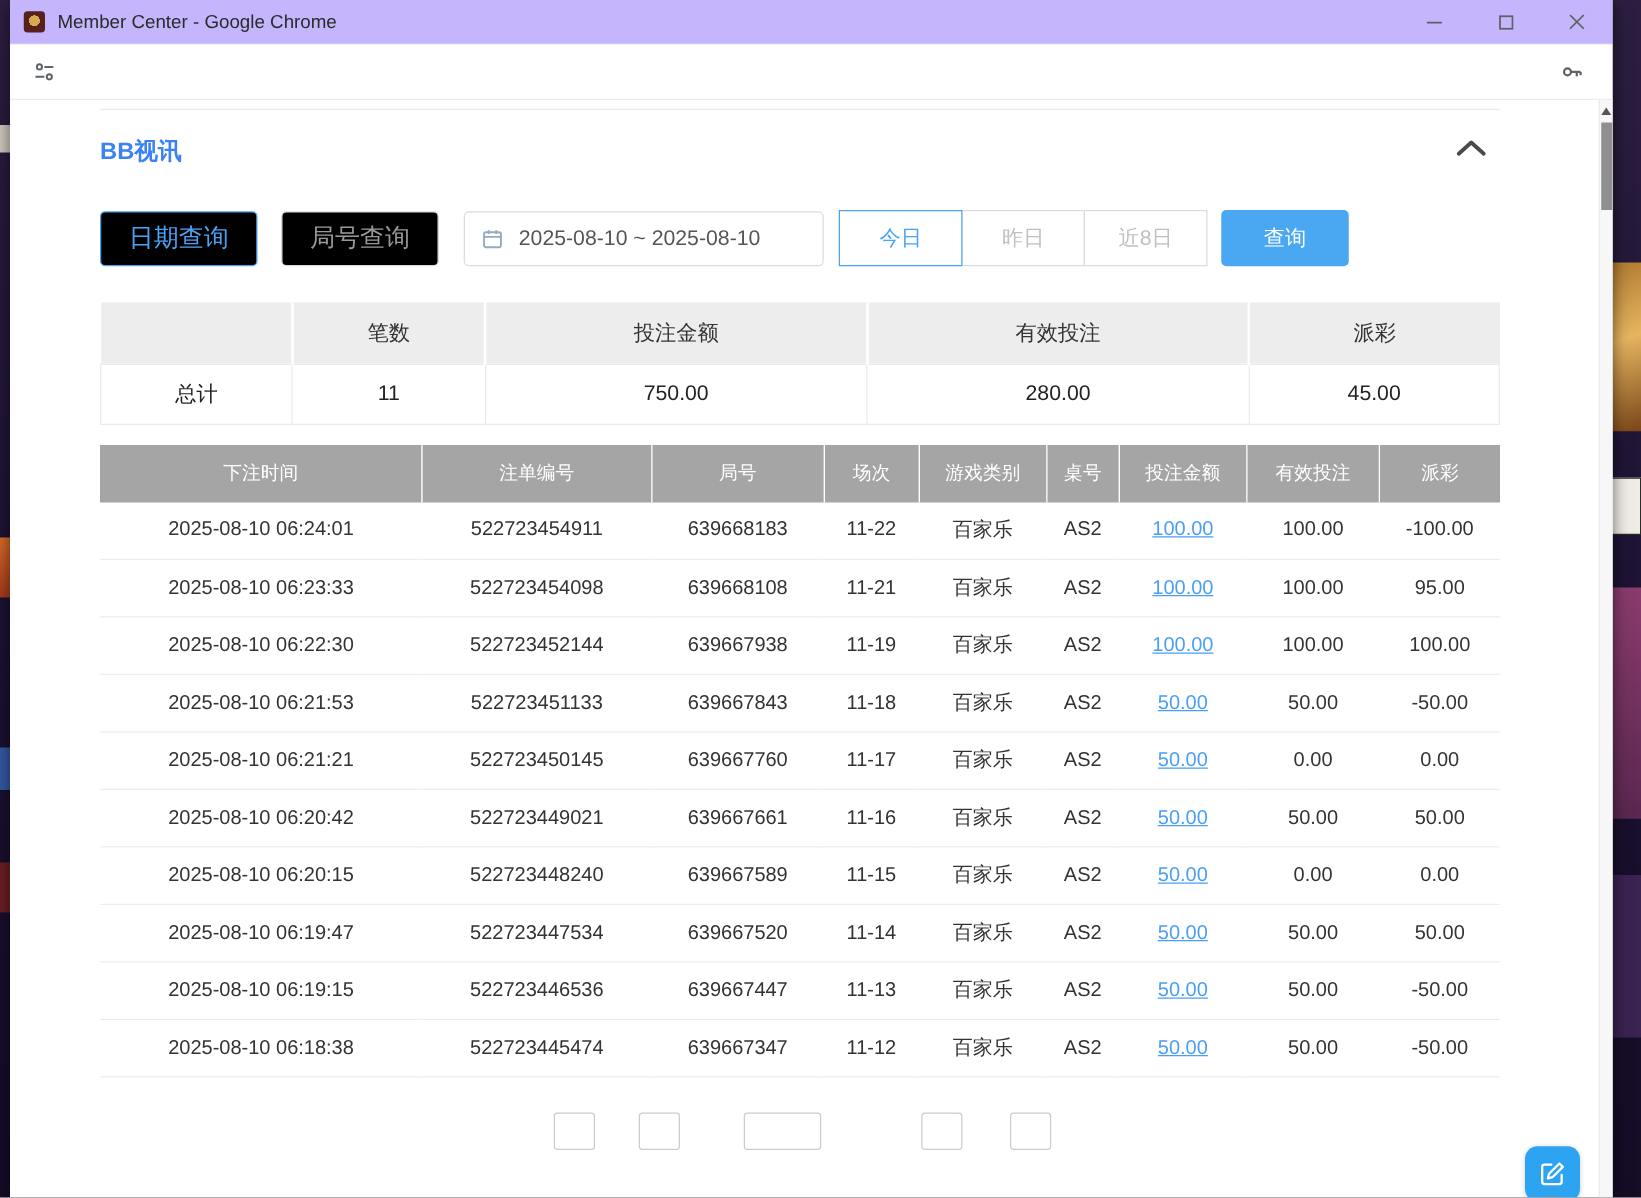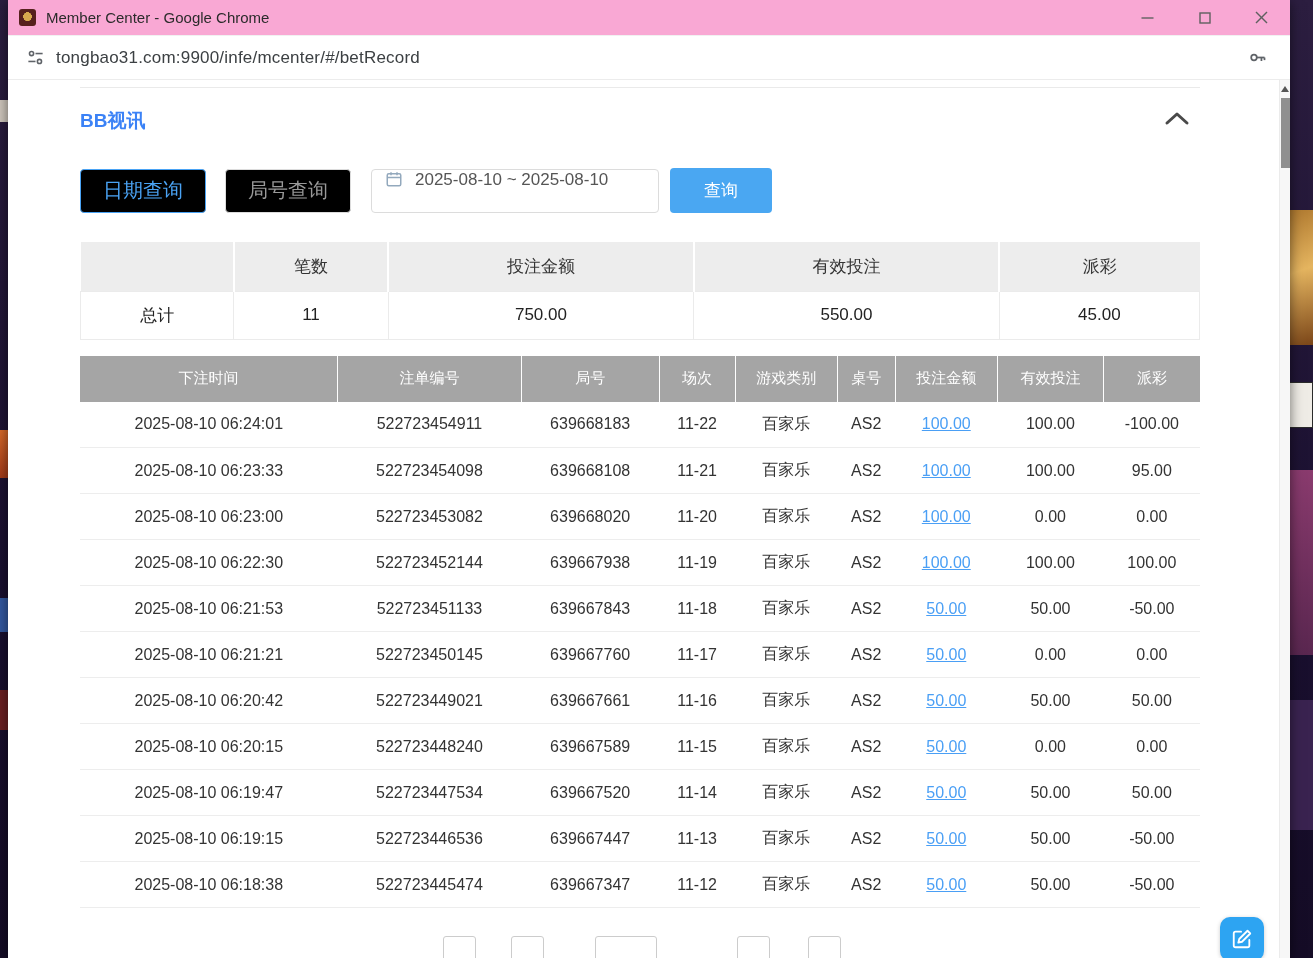--- a/index.html
+++ b/index.html
@@ -15,21 +15,21 @@
   .pink-frag { left:1290px; top:470px; width:23px; height:185px; background:linear-gradient(#8a3b6e,#5a2750); }
   .purple-frag { left:1290px; top:700px; width:23px; height:130px; background:#3a2350; }
   .l1 { left:0; top:100px; width:8px; height:22px; background:#cfc7bd; }
   .l2 { left:0; top:430px; width:8px; height:48px; background:linear-gradient(#d86a2a,#a33a1a); }
   .l3 { left:0; top:598px; width:8px; height:34px; background:#3358a0; }
   .l4 { left:0; top:690px; width:8px; height:40px; background:#6a1f22; }
 
   
   .window { position:absolute; left:8px; top:0; width:1282px; height:958px; background:#fff; box-shadow:0 2px 12px rgba(0,0,0,.55); display:flex; flex-direction:column; }
 
-  .titlebar { height:36px; background:#f9a8d4; display:flex; align-items:center; border-bottom:1px solid #f1f1f1; flex:0 0 auto; }
+  .titlebar { height:36px; background:#c4b5fd; display:flex; align-items:center; border-bottom:1px solid #f1f1f1; flex:0 0 auto; }
   .favicon { width:17px; height:17px; margin-left:11px; border-radius:3px; background:radial-gradient(circle at 50% 45%, #d8a94e 0 34%, #56201d 35%); flex:0 0 auto; }
   .title { margin-left:10px; font-size:15px; color:#2b2b2b; }
   .win-controls { margin-left:auto; display:flex; height:100%; }
   .wbtn { width:57px; height:100%; display:flex; align-items:center; justify-content:center; cursor:pointer; }
 
   .urlbar { height:44px; display:flex; align-items:center; border-bottom:1px solid #ececec; background:#fff; flex:0 0 auto; }
   .tune { margin-left:18px; display:flex; }
   .url { margin-left:11px; font-size:17px; color:#3c4043; letter-spacing:.2px; }
   .key { margin-left:auto; margin-right:22px; display:flex; }
 
@@ -37,21 +37,21 @@
   .content { position:relative; margin-left:72px; width:1120px; }
   .divider { height:1px; background:#eaeaea; margin-top:7px; }
   .sec-head { position:relative; margin-top:20px; height:26px; }
   .sec-title { font-size:19px; font-weight:bold; color:#3b82f6; }
   .collapse { position:absolute; right:10px; top:2px; cursor:pointer; }
 
   .filterrow { margin-top:34px; display:flex; align-items:center; height:45px; }
   .tabbtn { height:44px; padding:0 22px; border:1px solid #dcdcdc; border-radius:4px; background:#000000; font-size:20px; color:#999; cursor:pointer; font-family:inherit; }
   .tabbtn.active { border-color:#4aa3f4; color:#4aa3f4; }
   .tabbtn + .tabbtn { margin-left:19px; }
-  .dateinput { margin-left:20px; width:288px; height:44px; border:1px solid #dcdcdc; border-radius:4px; display:flex; background:#fff; cursor:pointer; }
+  .dateinput { margin-left:20px; width:288px; height:44px; border:1px solid #dcdcdc; border-radius:4px; display:flex; align-items:center; background:#fff; cursor:pointer; }
   .dateinput svg { margin-left:13px; flex:0 0 auto; }
   .datetext { margin-left:12px; font-size:17px; color:#555; }
   .qgroup { display:flex; margin-left:12px; }
   .qbtn { width:99px; height:45px; border:1px solid #dcdcdc; background:#fff; color:#c0c0c0; font-size:17px; margin-left:-1px; position:relative; cursor:pointer; font-family:inherit; }
   .qbtn:first-child { margin-left:0; }
   .qbtn.active { border-color:#4aa3f4; color:#4aa3f4; z-index:1; }
   .searchbtn { margin-left:11px; width:102px; height:45px; background:#4aa7f2; border:none; border-radius:4px; color:#fff; font-size:17px; cursor:pointer; font-family:inherit; }
 
   table { border-collapse:collapse; width:1120px; table-layout:fixed; }
   .summary { margin-top:29px; }
@@ -121,21 +121,20 @@
 
   <div class="urlbar">
     <span class="tune">
       <svg width="19" height="19" viewBox="0 0 24 24">
         <circle cx="7" cy="7" r="2.6" fill="none" stroke="#5f6368" stroke-width="2"></circle>
         <line x1="12" y1="7" x2="21" y2="7" stroke="#5f6368" stroke-width="2"></line>
         <line x1="3" y1="17" x2="12" y2="17" stroke="#5f6368" stroke-width="2"></line>
         <circle cx="17" cy="17" r="2.6" fill="none" stroke="#5f6368" stroke-width="2"></circle>
       </svg>
     </span>
-    <span class="url">tongbao31.com:9900/infe/mcenter/#/betRecord</span>
     <span class="key">
       <svg width="21" height="21" viewBox="0 0 24 24">
         <circle cx="8" cy="12" r="3.2" fill="none" stroke="#5f6368" stroke-width="2"></circle>
         <line x1="11.2" y1="12" x2="20" y2="12" stroke="#5f6368" stroke-width="2"></line>
         <line x1="16.5" y1="12" x2="16.5" y2="16" stroke="#5f6368" stroke-width="2"></line>
         <line x1="20" y1="12" x2="20" y2="15" stroke="#5f6368" stroke-width="2"></line>
       </svg>
     </span>
   </div>
 
@@ -157,20 +156,25 @@
         <button class="tabbtn">局号查询</button>
         <div class="dateinput">
           <svg width="18" height="18" viewBox="0 0 24 24">
             <rect x="3" y="5" width="18" height="16" rx="2" fill="none" stroke="#93a9bd" stroke-width="2"></rect>
             <line x1="3" y1="10" x2="21" y2="10" stroke="#93a9bd" stroke-width="2"></line>
             <line x1="8" y1="3" x2="8" y2="7" stroke="#93a9bd" stroke-width="2"></line>
             <line x1="16" y1="3" x2="16" y2="7" stroke="#93a9bd" stroke-width="2"></line>
           </svg>
           <span class="datetext">2025-08-10 ~ 2025-08-10</span>
         </div>
+        <div class="qgroup">
+            <button class="qbtn active">今日</button>
+            <button class="qbtn">昨日</button>
+            <button class="qbtn">近8日</button>
+          </div>
         <button class="searchbtn">查询</button>
       </div>
 
       <table class="summary">
         <colgroup>
             <col style="width:13.7%">
             <col style="width:13.8%">
             <col style="width:27.3%">
             <col style="width:27.3%">
             <col style="width:17.9%">
@@ -182,21 +186,21 @@
               <th>投注金额</th>
               <th>有效投注</th>
               <th>派彩</th>
             </tr>
           </thead>
         <tbody>
             <tr>
               <td>总计</td>
               <td>11</td>
               <td>750.00</td>
-              <td>550.00</td>
+              <td>280.00</td>
               <td>45.00</td>
             </tr>
           </tbody>
       </table>
 
       <table class="bet">
         <colgroup>
             <col style="width:23%">
             <col style="width:16.4%">
             <col style="width:12.3%">
@@ -238,31 +242,20 @@
     <td>522723454098</td>
     <td>639668108</td>
     <td>11-21</td>
     <td>百家乐</td>
     <td>AS2</td>
     <td><a class="amount-link">100.00</a></td>
     <td>100.00</td>
     <td>95.00</td>
   </tr>
 
-  <tr>
-    <td>2025-08-10 06:23:00</td>
-    <td>522723453082</td>
-    <td>639668020</td>
-    <td>11-20</td>
-    <td>百家乐</td>
-    <td>AS2</td>
-    <td><a class="amount-link">100.00</a></td>
-    <td>0.00</td>
-    <td>0.00</td>
-  </tr>
 
   <tr>
     <td>2025-08-10 06:22:30</td>
     <td>522723452144</td>
     <td>639667938</td>
     <td>11-19</td>
     <td>百家乐</td>
     <td>AS2</td>
     <td><a class="amount-link">100.00</a></td>
     <td>100.00</td>

